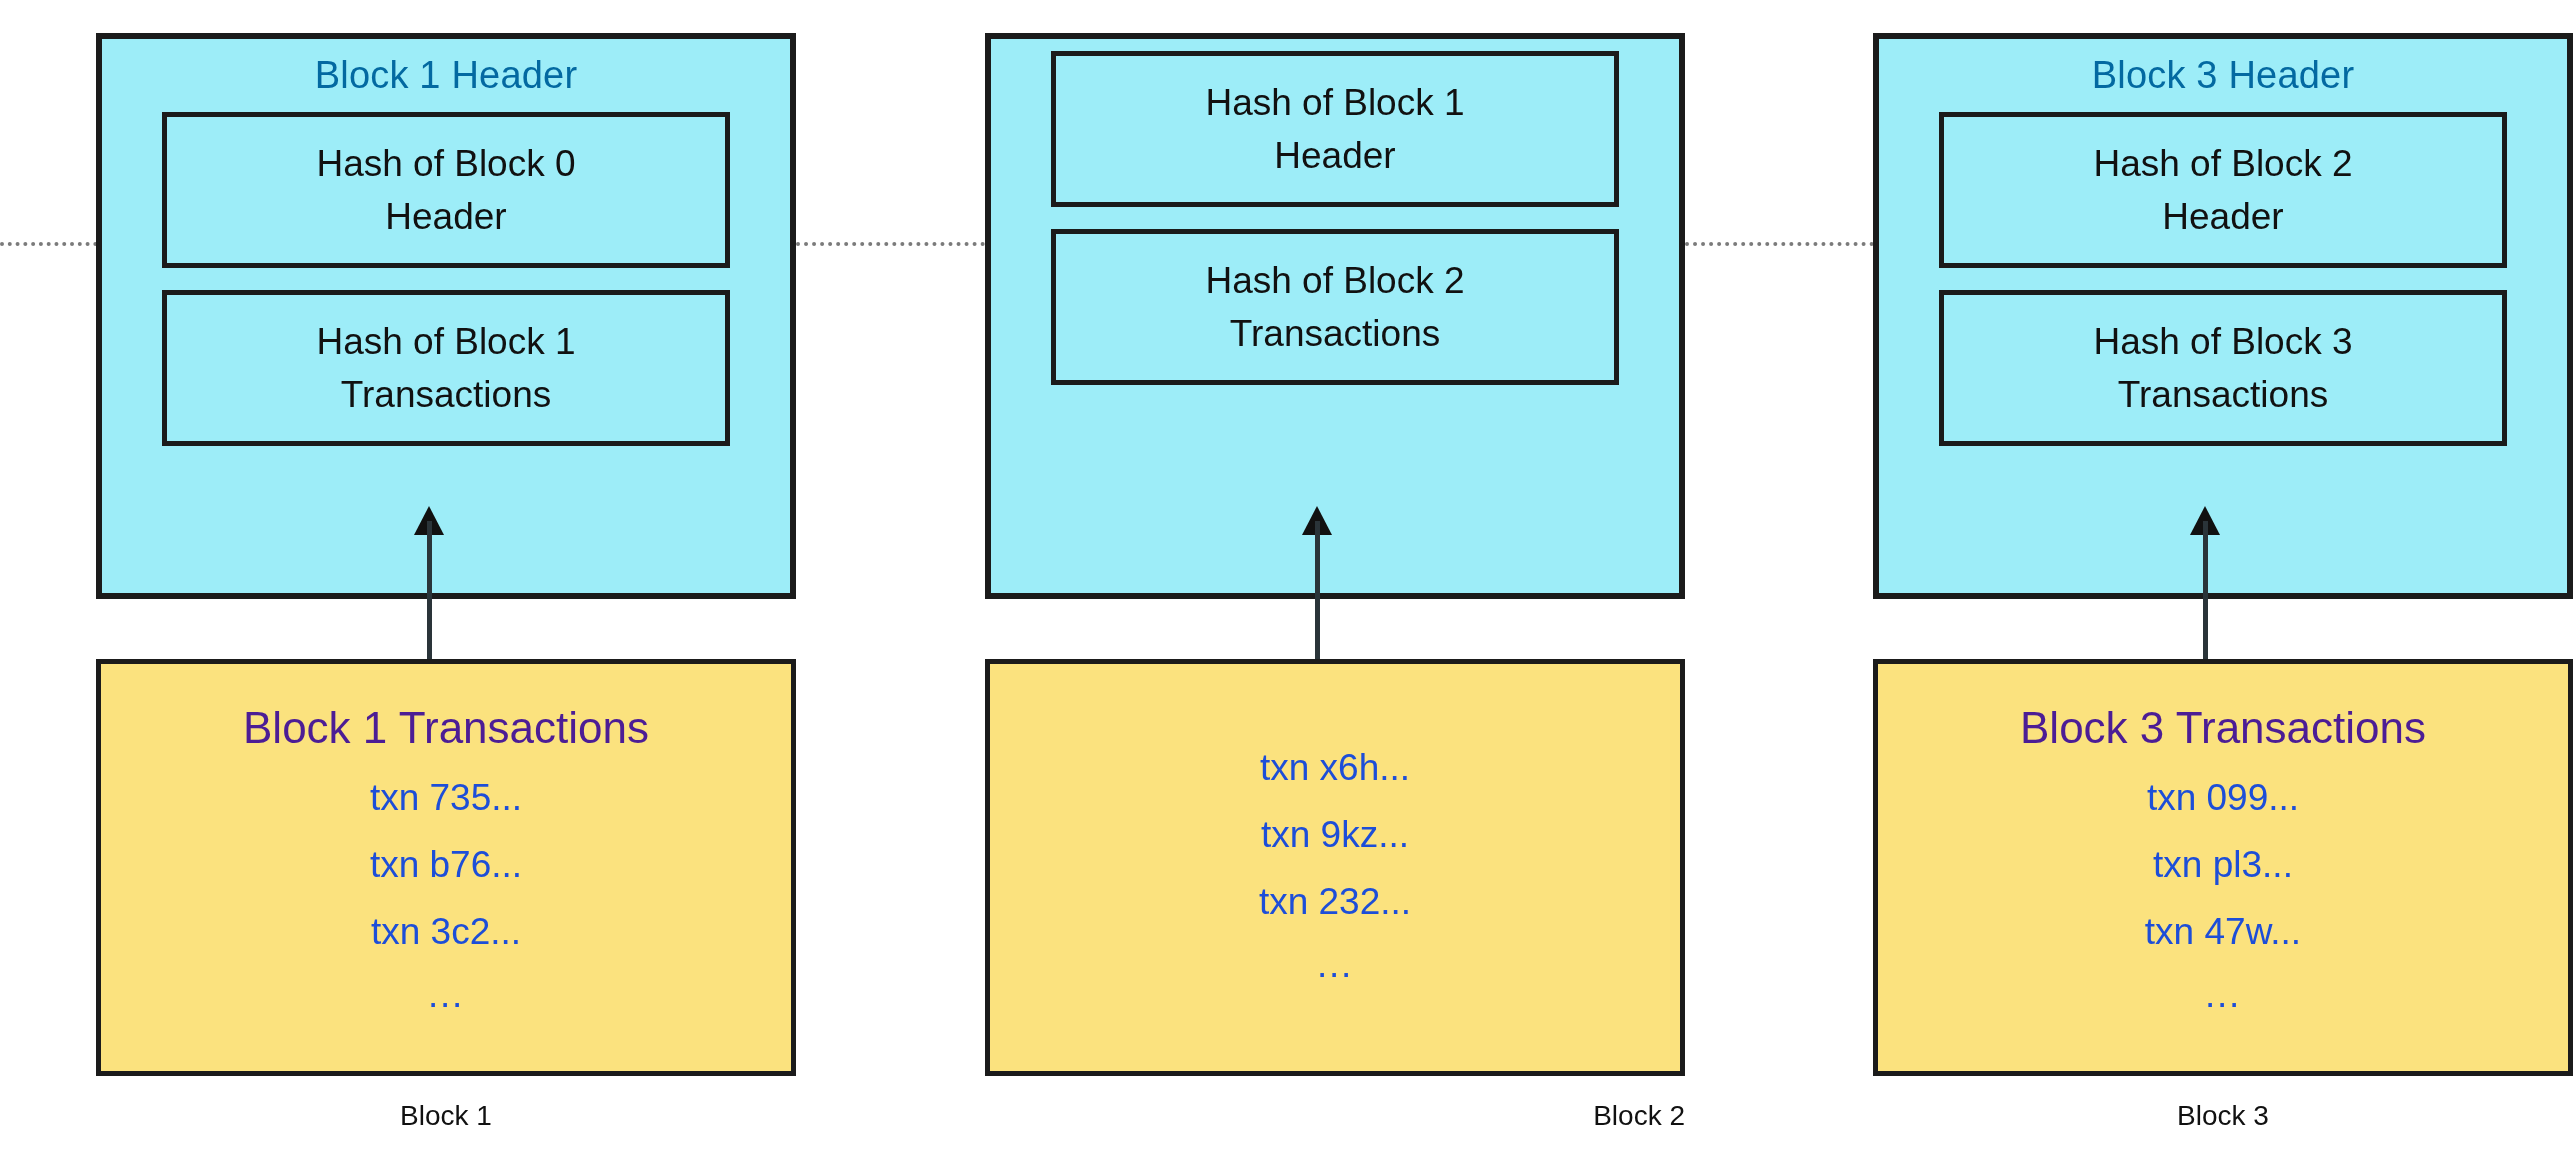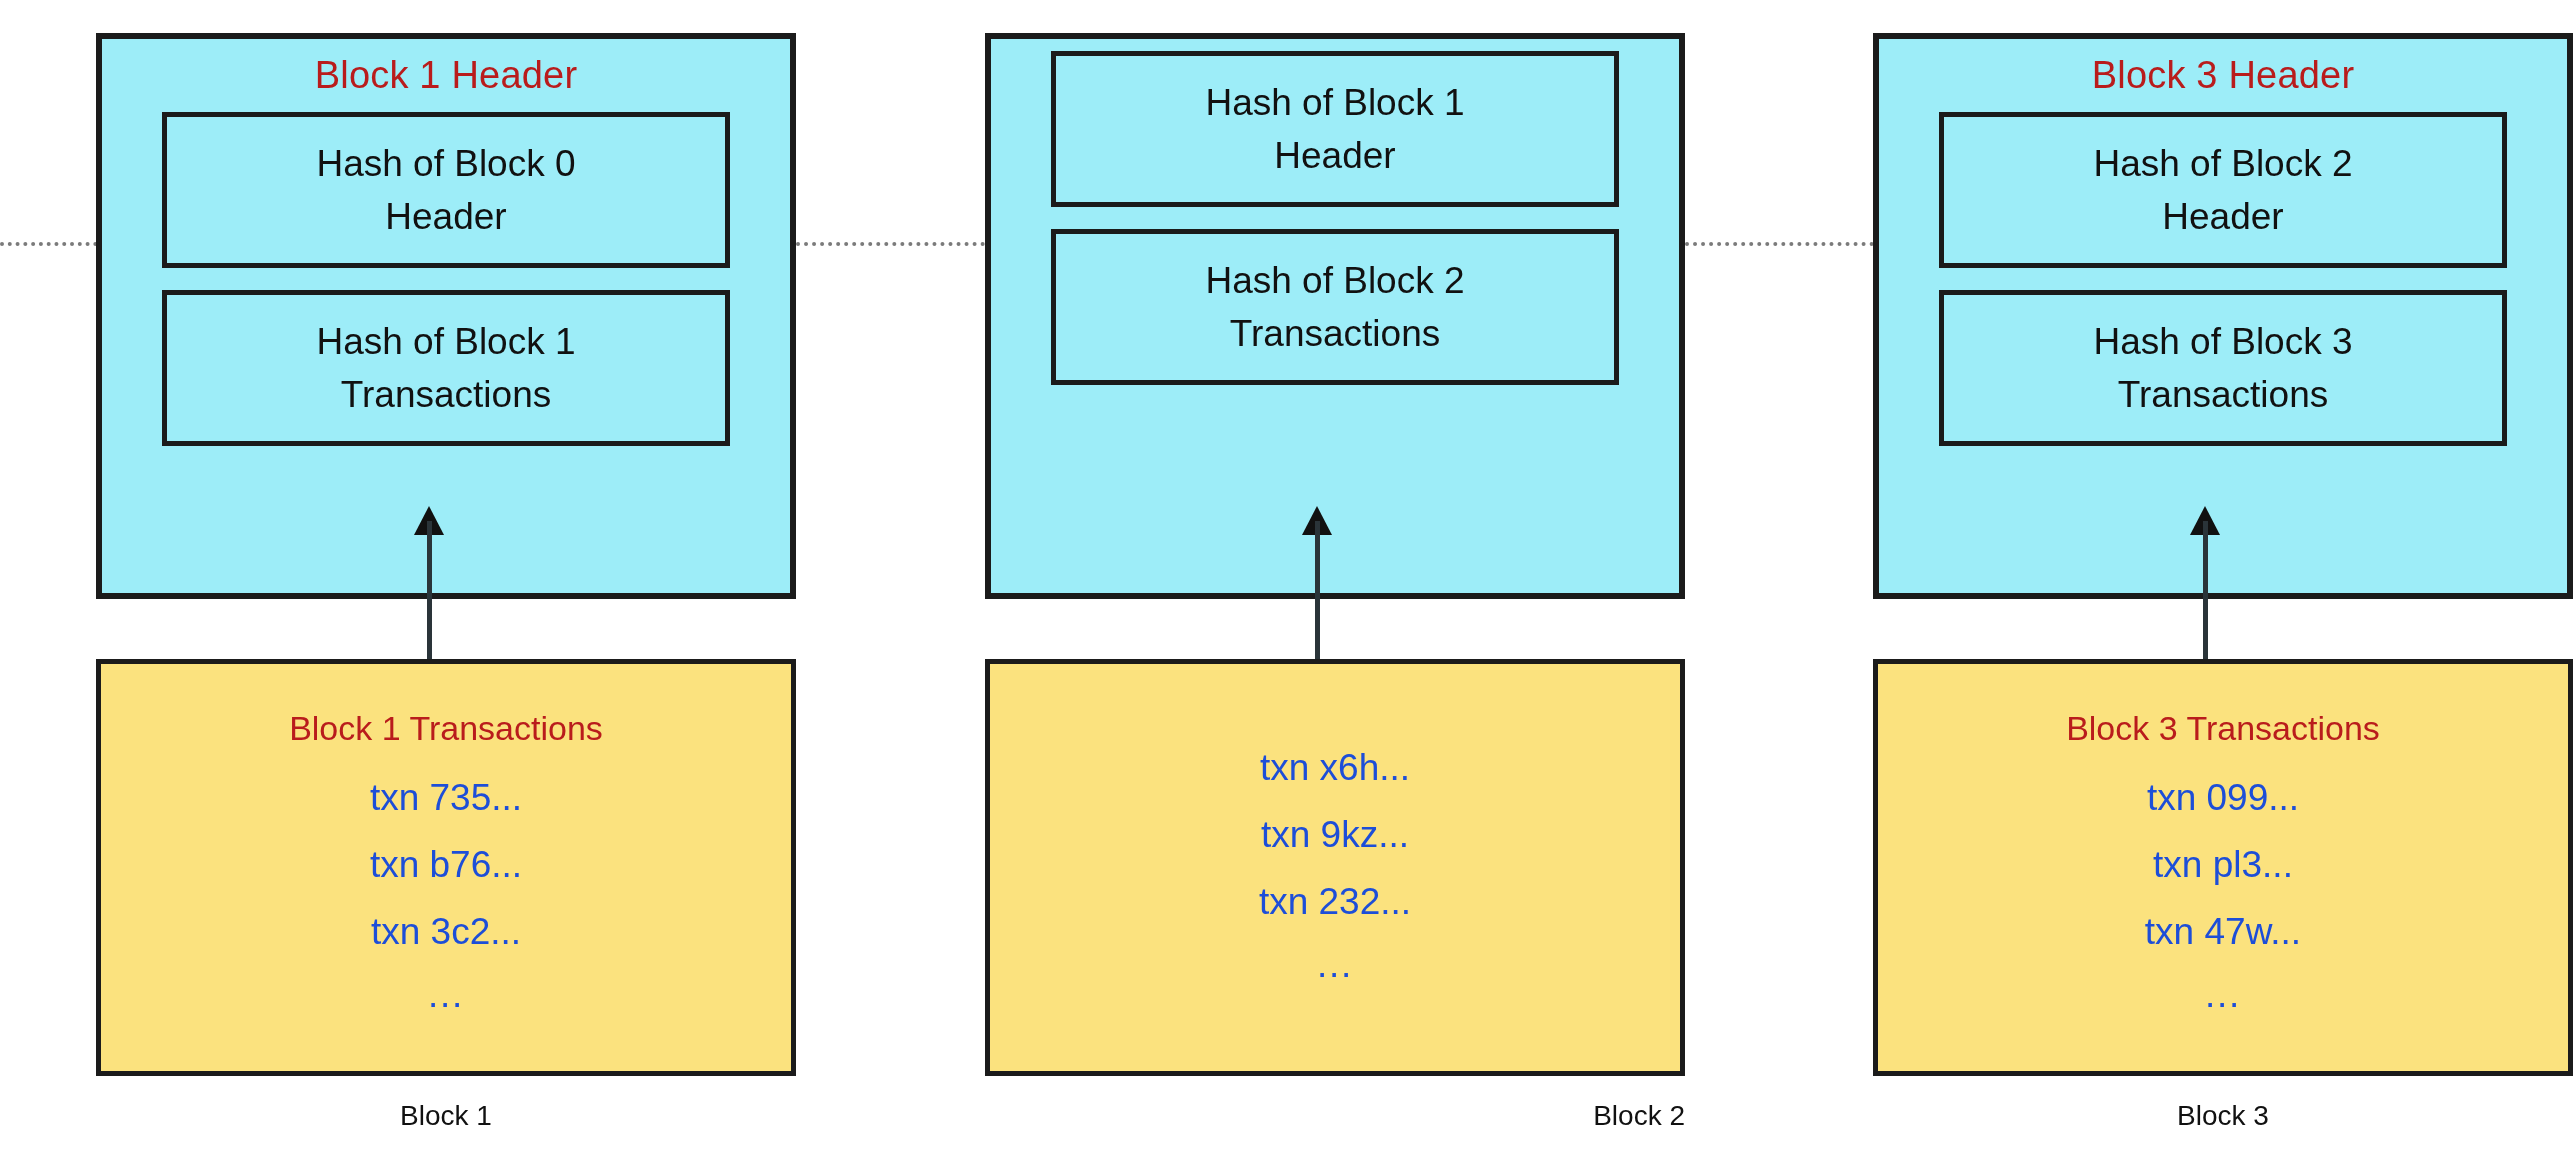--- a/index.html
+++ b/index.html
@@ -47,21 +47,21 @@
     height: 566px;
     background: #9DEDF8;
     border: 6px solid #1b1b1b;
     padding-top: 12px;
   }
 
   .header-title {
     text-align: center;
     font-size: 38px;
     line-height: 48px;
-    color: #b91c1c;
+    color: #0369a1;
     letter-spacing: 0.2px;
     margin-bottom: 13.7px;
   }
 
   .inner-box {
     position: relative;
     box-sizing: border-box;
     width: 568px;
     margin: 0 auto 22px auto;
     height: 156px;
@@ -97,25 +97,25 @@
     align-items: center;
     justify-content: center;
     padding-bottom: 5.1px;
   }
 
   .txn-box.b0 { left: 96px; }
   .txn-box.b1 { left: 985px; }
   .txn-box.b2 { left: 1873px; }
 
   .txn-title {
-    font-size: 34px;
+    font-size: 44px;
     line-height: 48px;
     text-align: center;
     margin-bottom: 12px;
-    color: #b91c1c;
+    color: #4c1d95;
   }
 
   .txn-line {
     font-size: 37px;
     line-height: 67px;
     text-align: left;
     color: #1d4ed8;
   }
 
   .txn-line.ellipsis {

